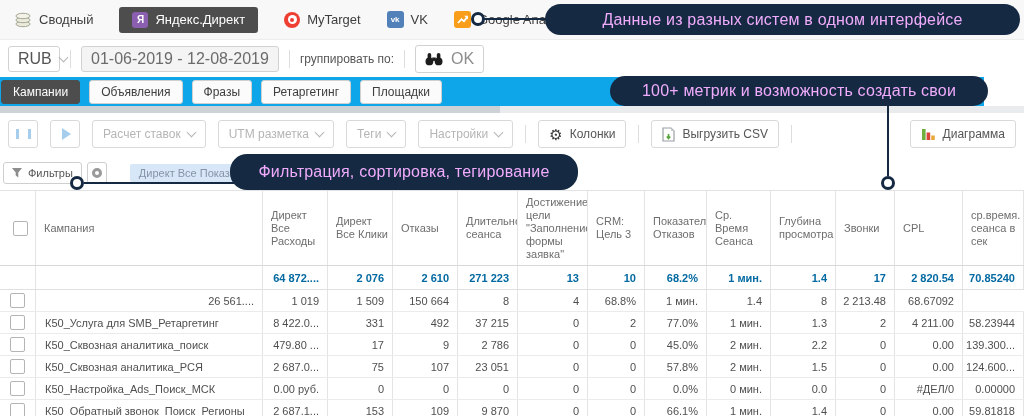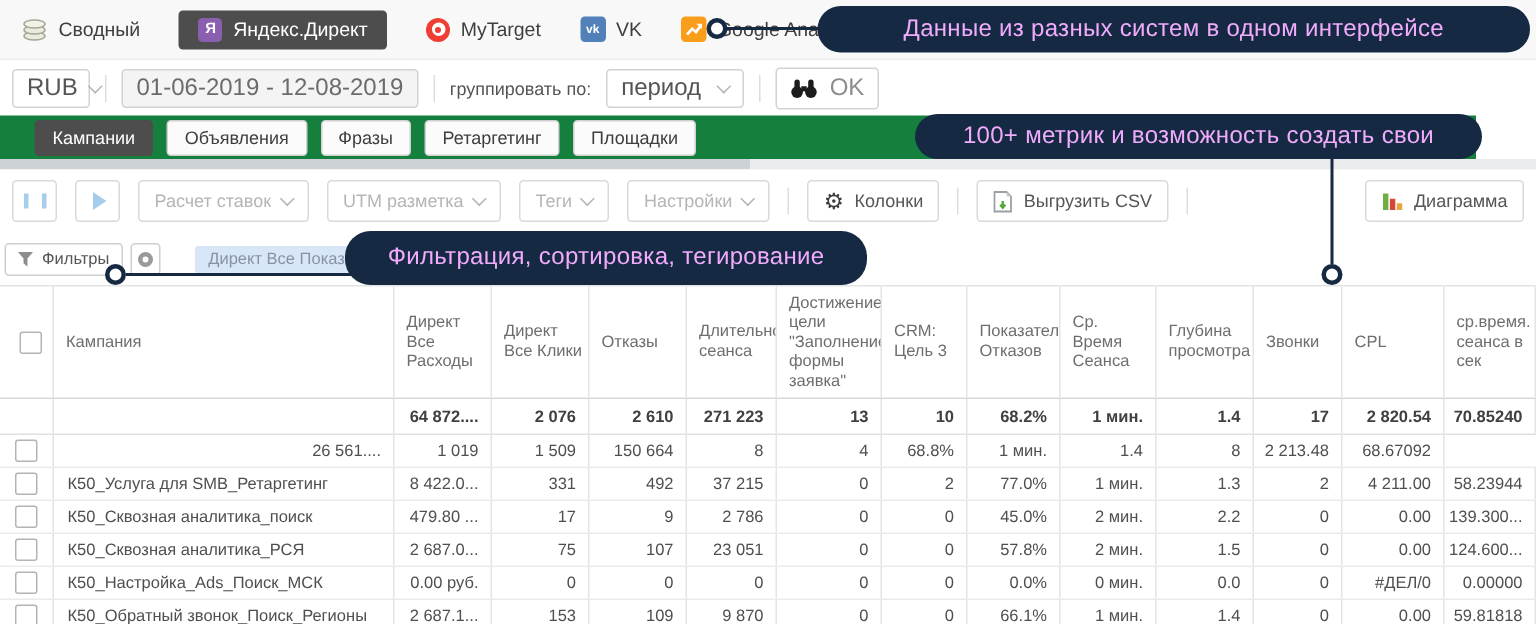--- a/index.html
+++ b/index.html
@@ -26,22 +26,22 @@
            padding-left:8px;box-sizing:border-box;}
   .btn{background:#fff;border:1px solid #d2d2d2;border-radius:3px;height:26px;display:flex;align-items:center;
        box-sizing:border-box;font-size:16px;color:#555;padding:0 9px;gap:8px;}
   .chev{width:6px;height:6px;border-right:1.5px solid #b5b5b5;border-bottom:1.5px solid #b5b5b5;
         transform:rotate(45deg);margin-top:-3px;flex:none;}
   .datebtn{background:#f4f4f4;color:#6b6b6b;}
   .sep{width:1px;height:18px;background:#ddd;flex:none;}
   .lbl{font-size:12px;color:#555;}
 
   
-  .tabbar{left:0;top:77px;width:984px;height:29px;background:#15803d;display:flex;align-items:center;gap:9px;
-          padding-left:23px;box-sizing:border-box;}
+  .tabbar{left:0;top:77px;width:984px;height:29px;background:#0ea5e9;display:flex;align-items:center;gap:9px;
+          padding-left:1px;box-sizing:border-box;}
   .stab{border:1px solid #d0d0d0;border-radius:3px;background:#fbfbfb;font-size:12px;color:#3e3e3e;
         padding:4px 11px;cursor:pointer;}
   .stab.sel{background:#4d4d4d;border-color:#4d4d4d;color:#fff;}
   .scrollband{left:0;top:106px;width:1024px;height:7px;background:#cdd2d6;}
   .scrollthumb{left:500px;top:106px;width:524px;height:7px;background:#e9ebec;}
 
   
   .toolbar{left:0;top:113px;width:1024px;height:42px;background:#fff;display:flex;align-items:center;gap:12px;
            padding-left:8px;box-sizing:border-box;}
   .tbtn{height:28px;border:1px solid #d9d9d9;border-radius:3px;background:#fff;display:flex;align-items:center;
@@ -65,21 +65,21 @@
   .chip b{color:#4f7ff0;font-weight:normal;}
 
   
   .table{left:0;top:190px;width:1024px;}
   .trow{display:grid;grid-template-columns:36px 227px 65px 65px 65px 60px 70px 57px 62px 64px 65px 59px 68px 61px;}
   .c{border-right:1px solid #e4e4e4;box-sizing:border-box;display:flex;align-items:center;overflow:hidden;}
   .head{border-top:1px solid #e3e3e3;border-bottom:1px solid #d8d8d8;height:74px;}
   .head .c{font-size:11px;color:#6e6e6e;padding:0 3px 0 8px;line-height:13px;}
   .num{justify-content:flex-end;padding:0 8px 0 2px !important;font-size:11px;white-space:nowrap;}
   .namec{padding-left:9px !important;font-size:11px;color:#4f4f4f;white-space:nowrap;}
-  .totals{height:23px;border-bottom:1px solid #e0e0e0;font-weight:bold;color:#404040;}
+  .totals{height:23px;border-bottom:1px solid #e0e0e0;font-weight:bold;color:#0369a1;}
   .drow{height:21px;border-bottom:1px solid #ebebeb;color:#4f4f4f;}
   .cbcell{justify-content:center;}
   .cb{width:13px;height:13px;border:1px solid #b4b4b4;border-radius:2px;background:#fff;}
 
   
   .pill{position:absolute;background:#152a42;color:#f0abfc;border-radius:17px;display:flex;align-items:center;
         justify-content:center;font-size:16px;letter-spacing:.2px;z-index:6;}
   .cring{position:absolute;width:14px;height:14px;border-radius:50%;background:#fff;border:3px solid #152a42;
          box-sizing:border-box;z-index:6;}
   .cline{position:absolute;background:#152a42;z-index:5;}
@@ -127,24 +127,20 @@
   <div class="btn" style="width:52px;justify-content:space-between;">
     <span>RUB</span>
     <span class="chev"></span>
   </div>
   <div class="sep"></div>
   <div class="btn datebtn">
     <span>01-06-2019 - 12-08-2019</span>
   </div>
   <div class="sep"></div>
   <span class="lbl">группировать по:</span>
-  <div class="btn" style="width:92px;justify-content:space-between;">
-    <span>период</span>
-    <span class="chev"></span>
-  </div>
   <div class="sep"></div>
   <div class="btn" style="height:28px;color:#8d8d8d;">
     <svg width="18" height="14" viewBox="0 0 18 14">
       <rect x="2.6" y="1" width="3.6" height="7" rx="1.8" fill="#1c1c1c"></rect>
       <rect x="11.8" y="1" width="3.6" height="7" rx="1.8" fill="#1c1c1c"></rect>
       <circle cx="4.4" cy="9.4" r="3.9" fill="#1c1c1c"></circle>
       <circle cx="13.6" cy="9.4" r="3.9" fill="#1c1c1c"></circle>
       <rect x="7.2" y="5.5" width="3.6" height="3.4" fill="#1c1c1c"></rect>
     </svg>
     <span>OK</span>

